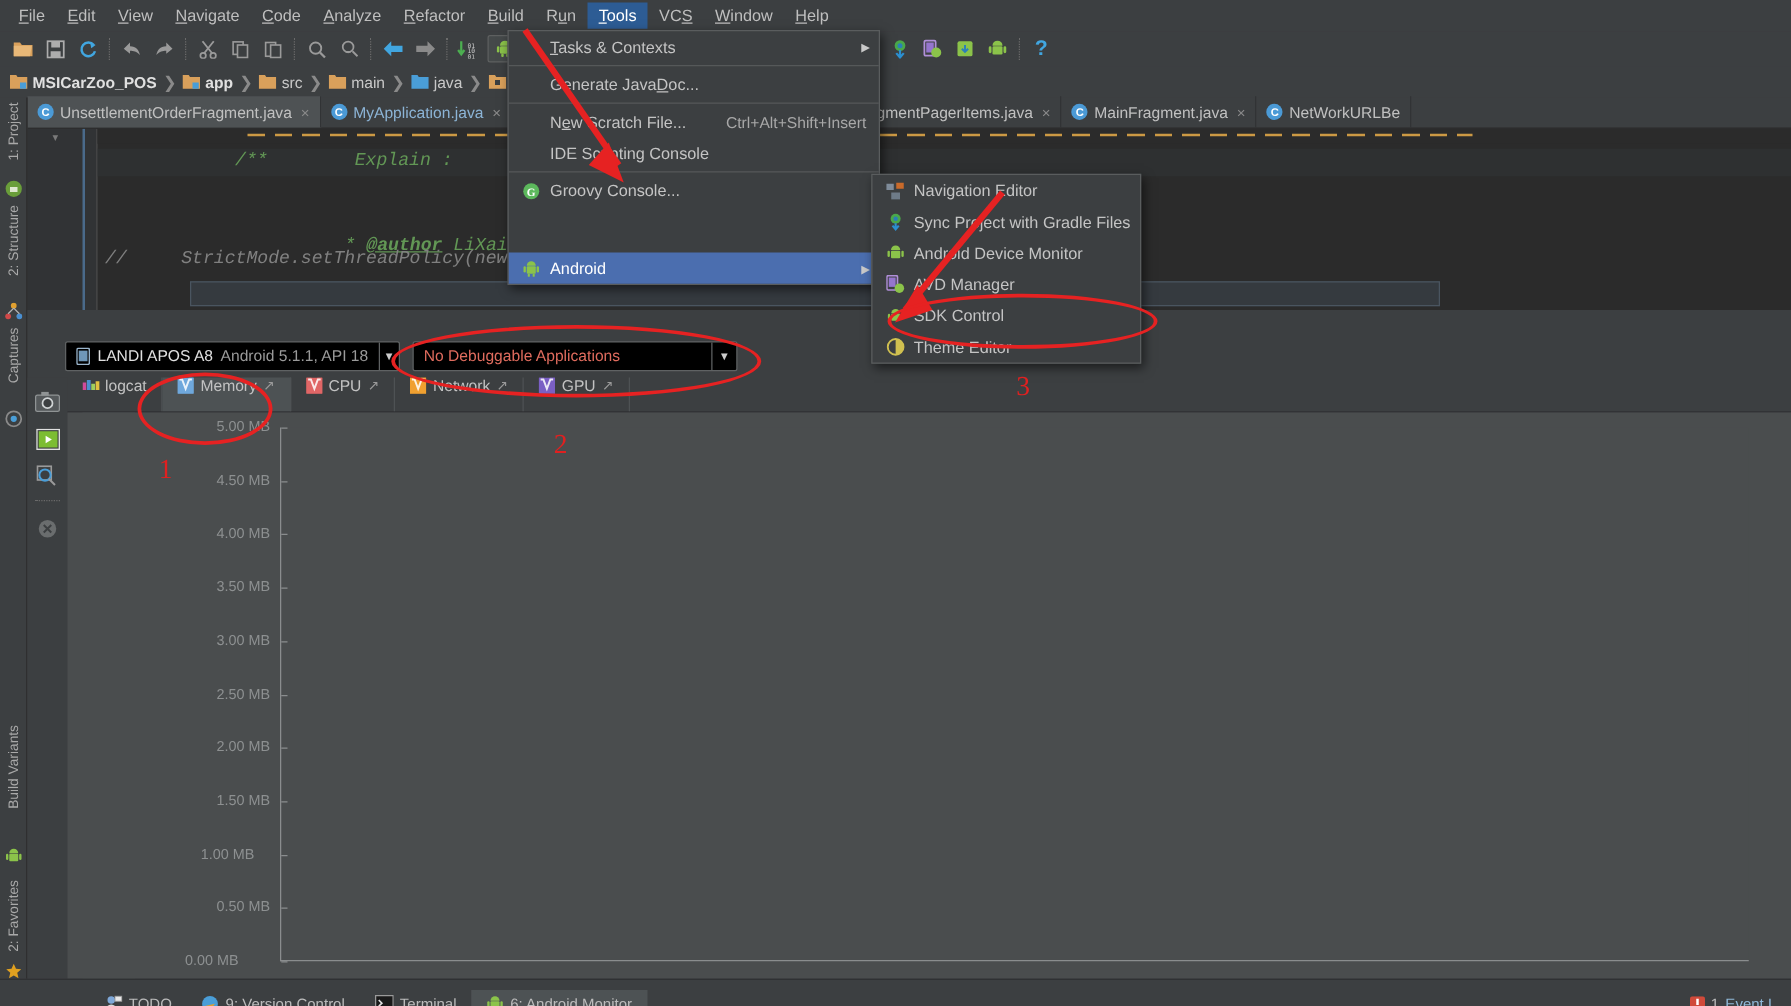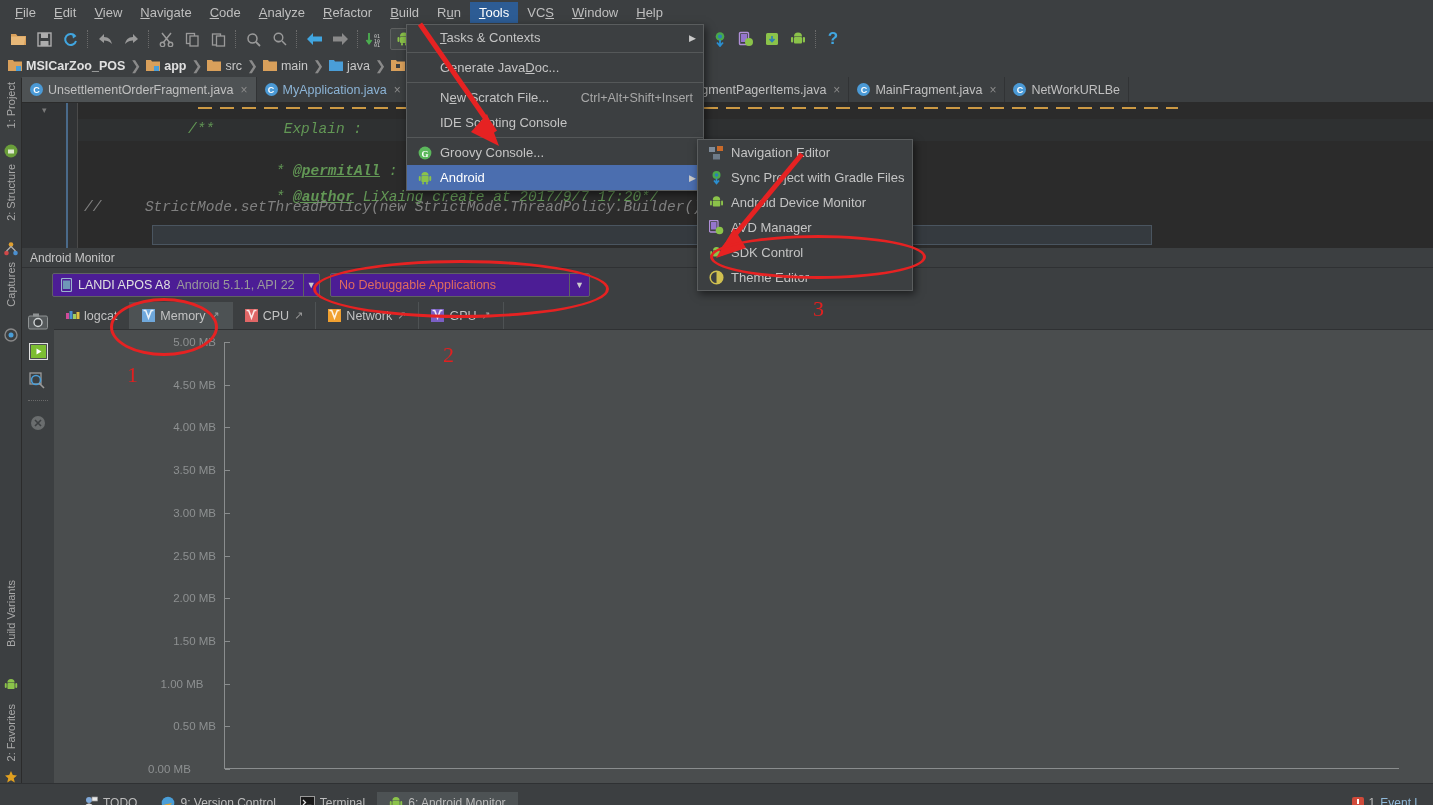--- a/index.html
+++ b/index.html
@@ -119,38 +119,38 @@
     position: absolute; left: 0; top: 0; width: 1411px; height: 20px;
     display: flex; align-items: center; padding-left: 8px;
     font-size: 12px; color: #c6c6c6;
     border-bottom: 1px solid #2f3133;
   }
   .amdevrow {
     position: absolute; left: 0; top: 20px; width: 1411px; height: 34px;
     display: flex; align-items: center; padding-left: 30px; gap: 0;
   }
   .combo {
-    height: 24px; background: #4c1d95; border: 1px solid #5f6263;
+    height: 24px; background: #000000; border: 1px solid #5f6263;
     display: flex; align-items: center; font-size: 12.5px; color: #d0d0d0;
     border-radius: 2px;
   }
   .combo .txt { padding: 0 8px; display: flex; align-items: center; gap: 6px; white-space: nowrap; }
   .combo .arrow {
     width: 20px; height: 22px; border-left: 1px solid #5f6263;
     display: flex; align-items: center; justify-content: center; font-size: 9px; color: #cccccc;
   }
   .combo.red .txt { color: #e06c5e; }
 
   .amtabs {
     position: absolute; left: 0; top: 54px; width: 1411px; height: 28px;
     display: flex; align-items: stretch; padding-left: 32px;
     border-bottom: 1px solid #2f3133;
   }
   .amtab {
-    display: flex; align-items: center; gap: 5px; padding: 0 12px;
+    display: flex; align-items: flex-start; gap: 5px; padding: 0 12px;
     font-size: 12.5px; color: #c2c2c2; border-right: 1px solid #4e5254; white-space: nowrap;
   }
   .amtab.active { background: #4d5254; }
   .amtab .pin { color: #9a9a9a; font-size: 11px; }
   .sq { width: 13px; height: 13px; display: inline-block; }
 
   .amleftbar {
     position: absolute; left: 0; top: 54px; width: 32px; height: 481px;
     background: #3c3f41;
   }
@@ -201,21 +201,21 @@
   .menu-android {
     position: absolute; left: 697px; top: 139px; width: 216px;
     background: #3c3f41; border: 1px solid #5a5d5e;
     box-shadow: 2px 3px 8px rgba(0,0,0,0.55); z-index: 41;
   }
   .mrow {
     height: 25px; display: flex; align-items: center;
     padding-left: 10px; font-size: 13px; color: #c4c4c4; gap: 7px;
     position: relative; white-space: nowrap;
   }
-  .mrow.hl { background: #4b6eaf; color: #ffffff; }
+  .mrow.hl { background: #4b6eaf; color: #ffffff; margin-top: 37px; }
   .mrow .ic { width: 16px; height: 16px; display: flex; align-items: center; justify-content: center; flex: 0 0 16px; }
   .mrow .lbl { flex: 1; }
   .mrow .short { color: #a8a8a8; font-size: 12.5px; padding-right: 10px; }
   .mrow .sub { position: absolute; right: 7px; font-size: 9px; color: #c9c9c9; }
   .msep { height: 1px; background: #555859; margin: 2px 0; }
   .mu { text-decoration: underline; }
 
   
   .anno { position: absolute; z-index: 60; pointer-events: none; }
   .annonum {
@@ -480,23 +480,20 @@
     <div class="gutter">
       <div style="position:absolute;left:44px;top:0;width:2px;height:145px;background:#4a6a8a;"></div>
       <div style="position:absolute;left:20px;top:2px;color:#7a7a7a;font-size:9px;">▾</div>
     </div>
     <div class="codefold">
       <div class="foldline"></div>
     </div>
     <div class="codearea">
       <div class="carethl" style="top:16px;"></div>
       <div class="cline cmt" style="left:110px; top:18px;">/**        Explain :</div>
-      <div class="cline" style="left:128px; top:44px;">
-        <span class="cmt">* </span><span class="cmt-b">@permitAll</span><span class="cmt"> :</span>
-      </div>
       <div class="cline" style="left:128px; top:70px;">
         <span class="cmt">* </span><span class="cmt-b">@author</span><span class="cmt"> LiXaing create at 2017/9/7 17:20*/</span>
       </div>
       <div class="cline grey" style="left:6px; top:96px;">//     StrictMode.setThreadPolicy(new StrictMode.ThreadPolicy.Builder().build());</div>
       <div style="position:absolute;left:74px;top:122px;width:1000px;height:20px;background:#353a3f;border:1px solid #4a5560;"></div>
     </div>
   </div>
 
   <div class="leftstrip">
     <div class="vtab" style="top:4px;">
@@ -543,33 +540,30 @@
       <span>2: Favorites</span>
     </div>
     <div style="position:absolute;left:4px;top:692px;">
       <svg width="14" height="14" viewBox="0 0 14 14">
           <path d="M7 1l1.8 4 4.2.4-3.2 2.8 1 4.3L7 10.3 3.2 12.5l1-4.3L1 5.4l4.2-.4z" fill="#e0a020"></path>
         </svg>
     </div>
   </div>
 
   <div class="ampanel">
-    <div class="amhdr">
-      <span>Android Monitor</span>
-    </div>
 
     <div class="amdevrow">
       <div class="combo" style="width:268px;">
         <div class="txt">
           <svg width="11" height="14" viewBox="0 0 11 14">
               <rect x="0.5" y="0.5" width="10" height="13" rx="1.2" fill="none" stroke="#9ab5cc" stroke-width="1.2"></rect>
               <rect x="2" y="2.5" width="7" height="8.5" fill="#6f97b8"></rect>
             </svg>
           <span style="color:#e0e0e0;">LANDI APOS A8</span>
-          <span style="color:#9a9a9a;">Android 5.1.1, API 22</span>
+          <span style="color:#9a9a9a;">Android 5.1.1, API 18</span>
         </div>
         <div class="arrow" style="margin-left:auto;">▼</div>
       </div>
       <div class="combo red" style="width:260px; margin-left:10px;">
         <div class="txt">No Debuggable Applications</div>
         <div class="arrow" style="margin-left:auto;">▼</div>
       </div>
     </div>
 
     <div class="amtabs" id="amtabs-render">

